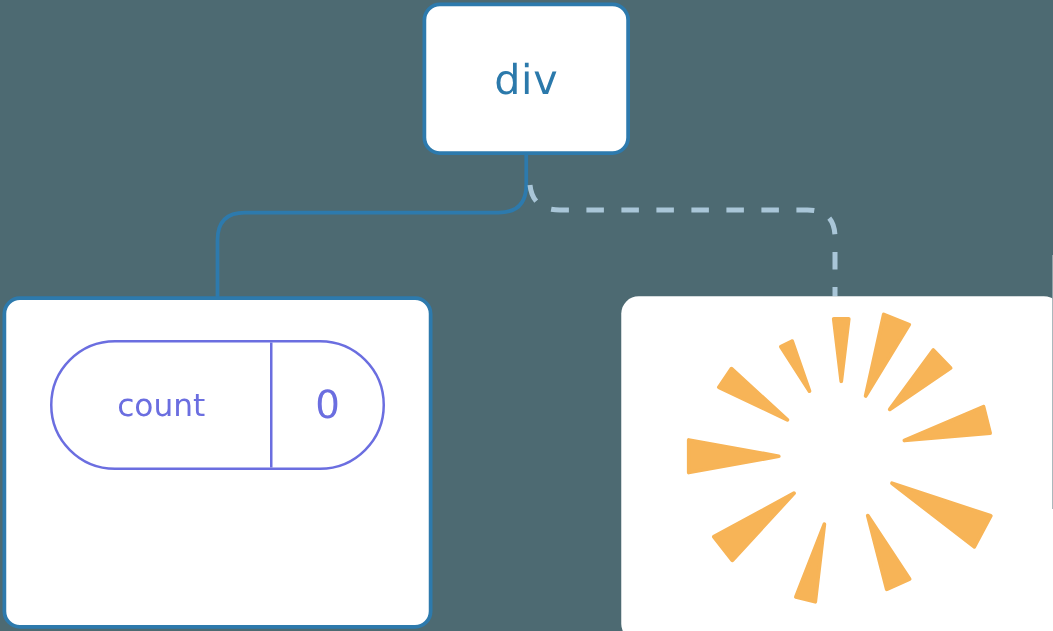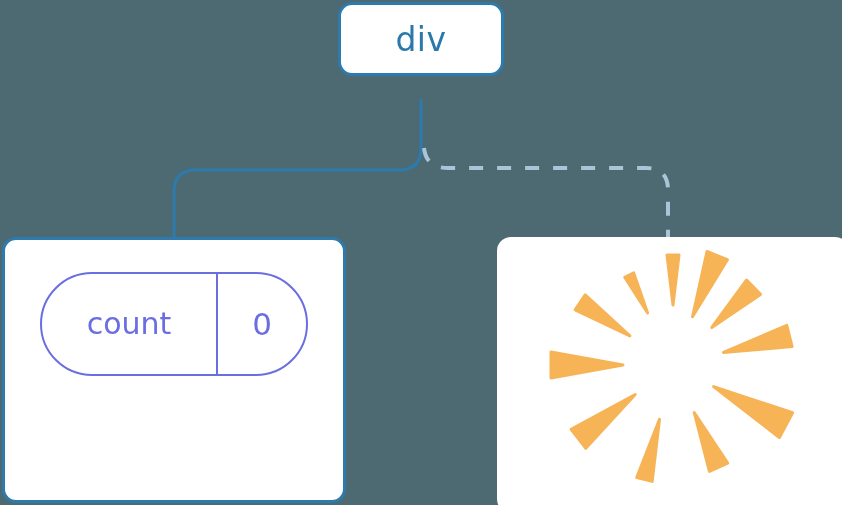--- a/index.html
+++ b/index.html
@@ -37,21 +37,21 @@
     border-radius: 14px;
     box-sizing: border-box;
     z-index: 2;
   }
 
   
   #node-div {
     left: 338px;
     top: 2px;
     width: 166px;
-    height: 74px;
+    height: 122px;
     border: 3px solid #2d7aad;
     border-radius: 14px;
     display: flex;
     align-items: center;
     justify-content: center;
   }
   #node-div .node-title {
     font-size: 33px;
     color: #2b79ab;
     letter-spacing: 0.5px;
@@ -88,21 +88,21 @@
     box-sizing: border-box;
     display: flex;
     align-items: stretch;
     background: #ffffff;
   }
   .state-pill .pill-key {
     flex: 0 0 174px;
     display: flex;
     align-items: center;
     justify-content: center;
-    font-size: 30px;
+    font-size: 25px;
     color: #6b6ee0;
     border-right: 2px solid #6b6ee0;
     line-height: 1;
   }
   .state-pill .pill-value {
     flex: 1 1 auto;
     display: flex;
     align-items: center;
     justify-content: center;
     font-size: 31px;

